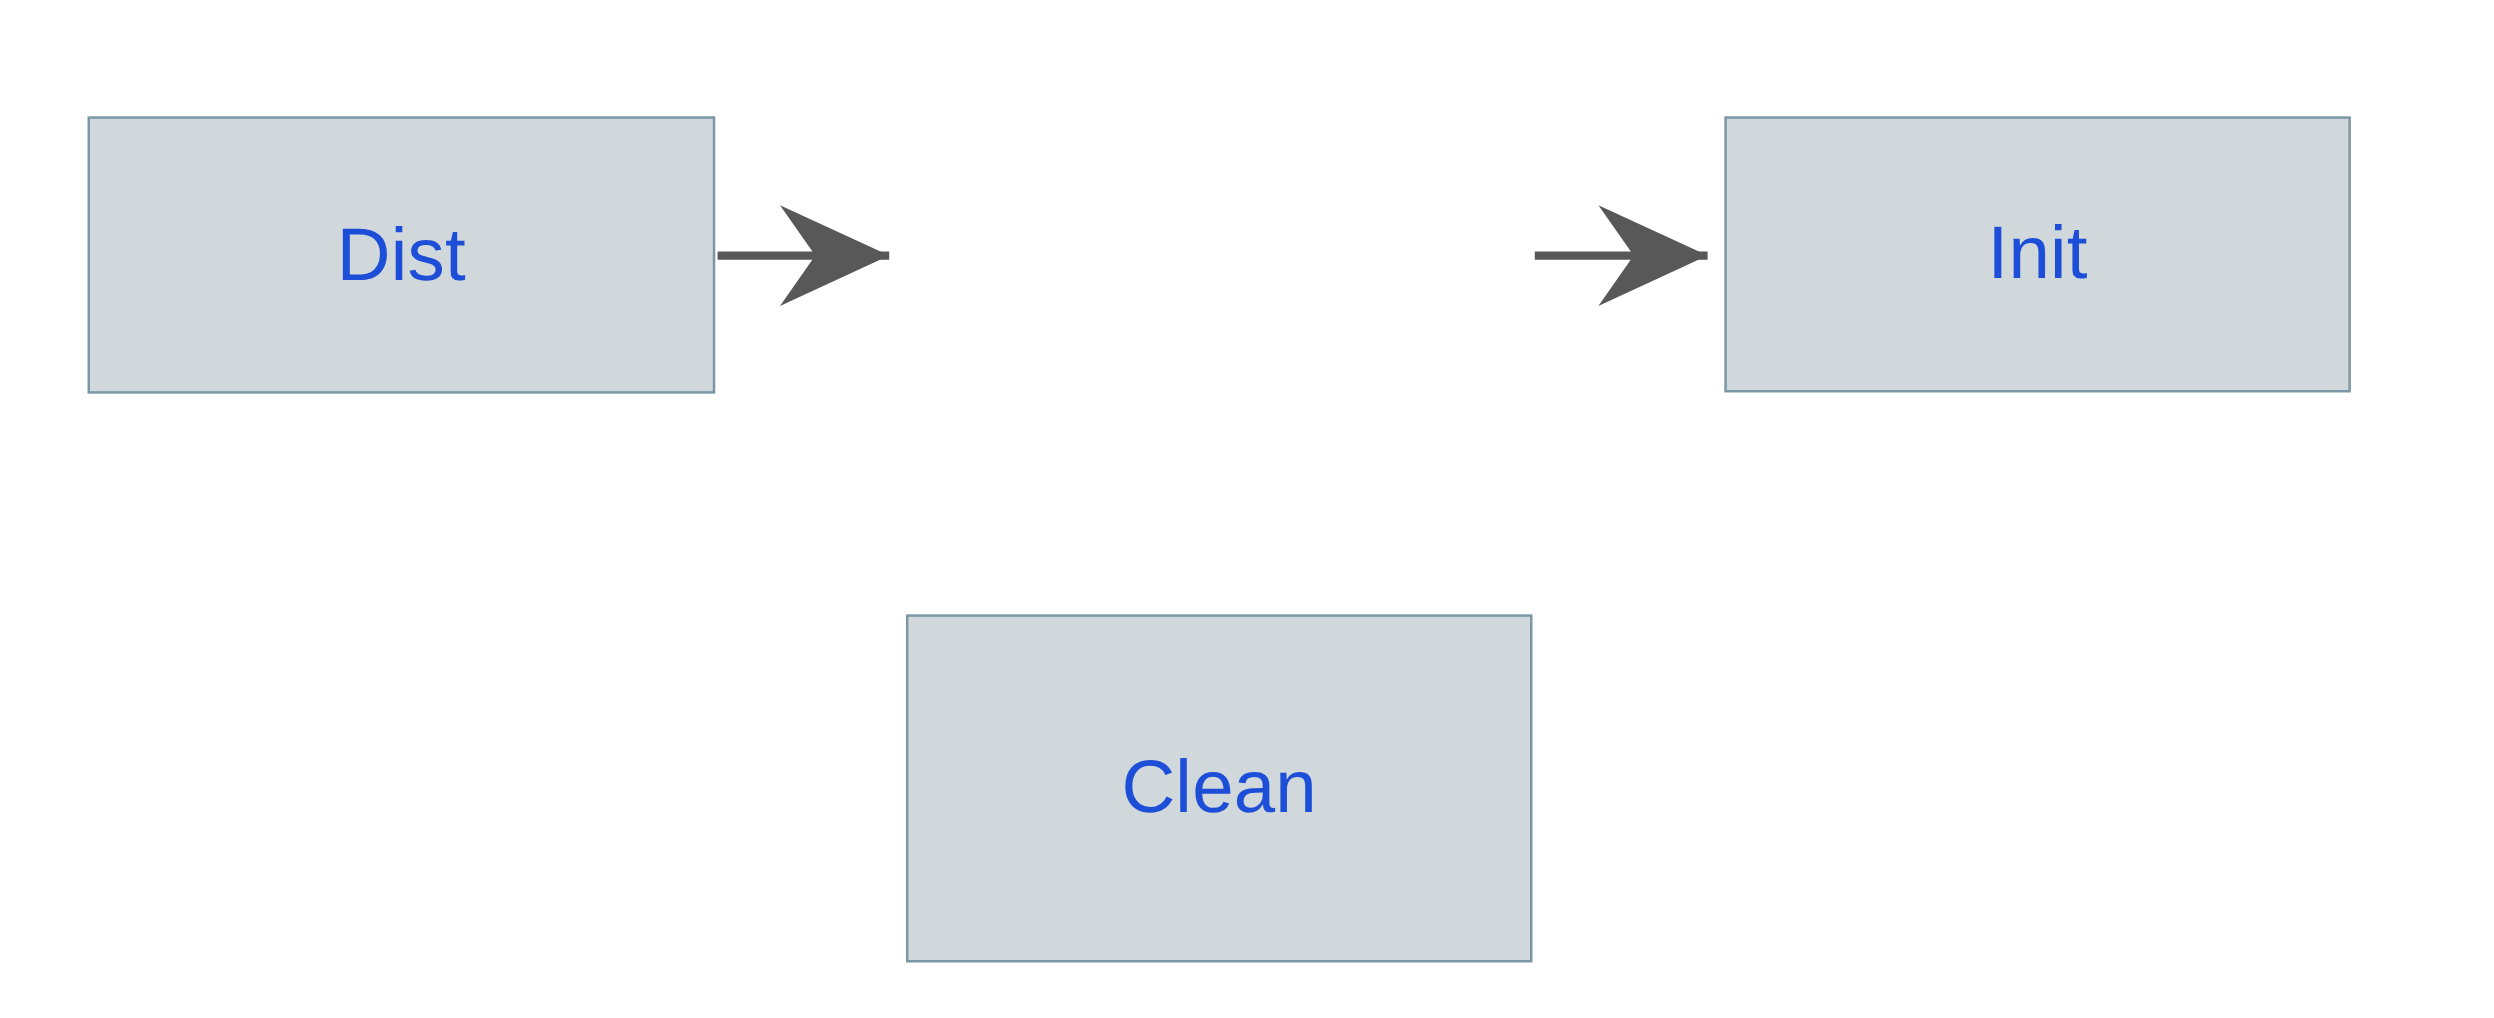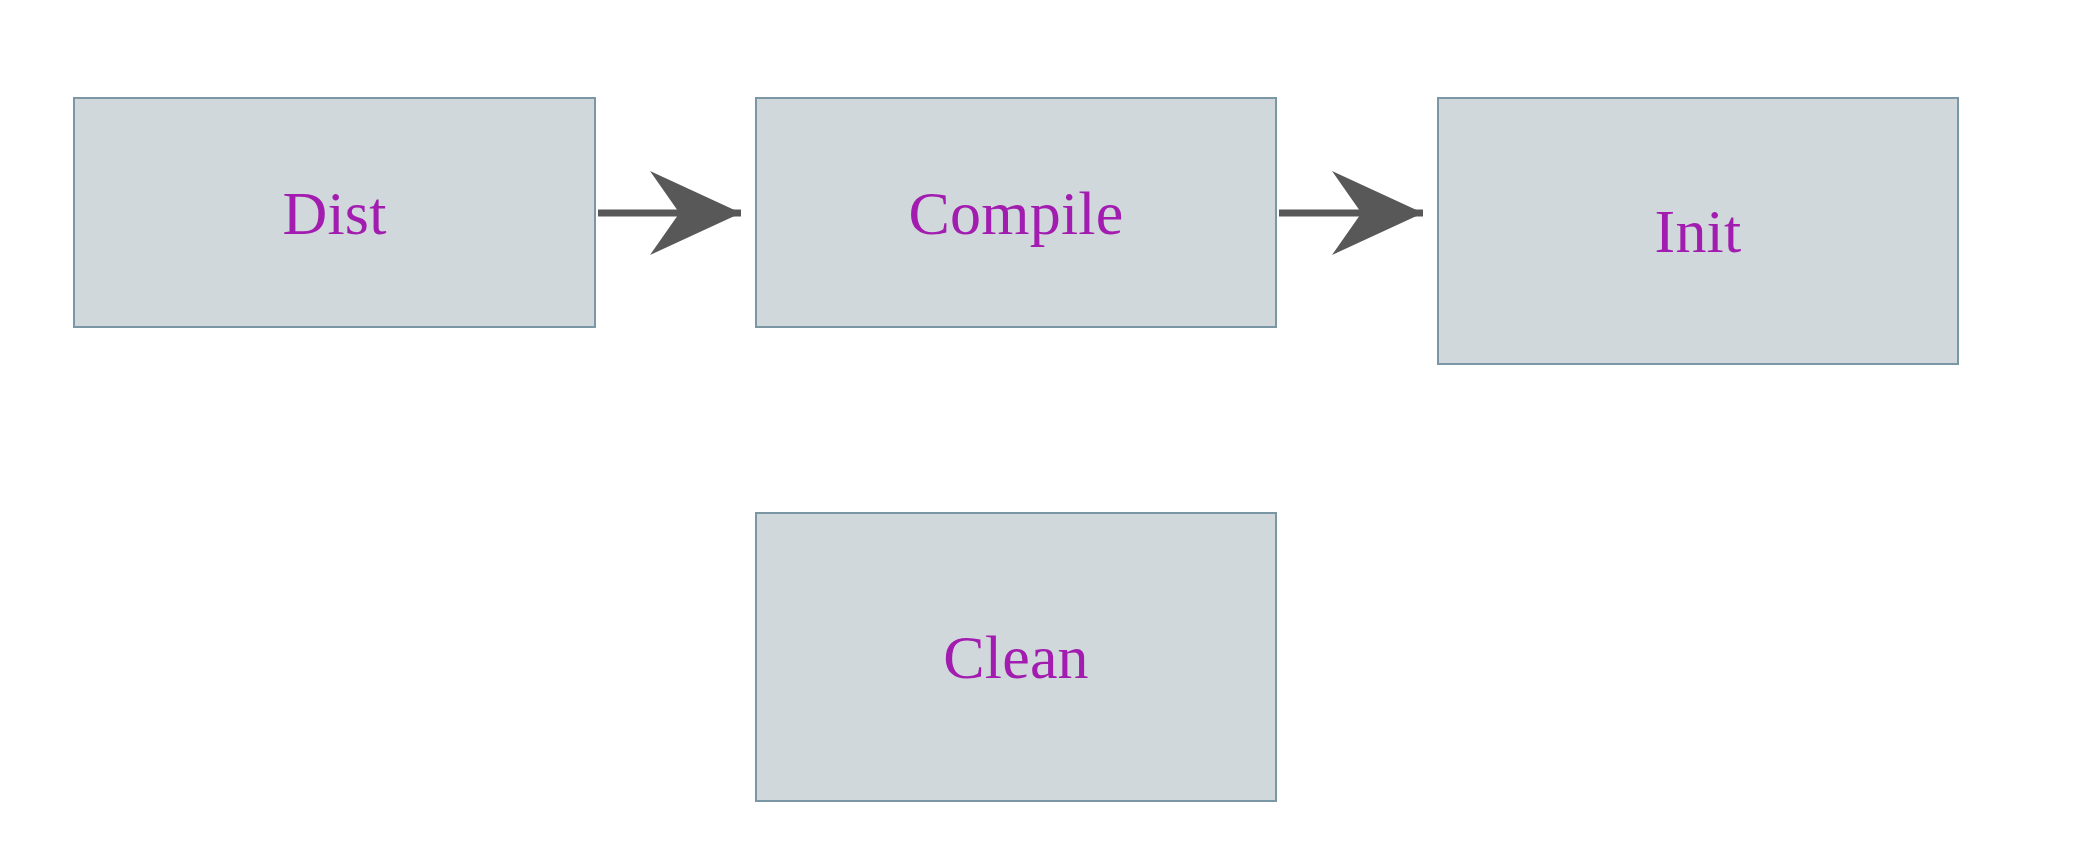--- a/index.html
+++ b/index.html
@@ -20,41 +20,41 @@
   .node {
     position: absolute;
     box-sizing: border-box;
     background: #d0d8dc;
     border: 2px solid #7b96a4;
     display: flex;
     align-items: center;
     justify-content: center;
   }
   .node-label {
-    font-family: Liberation Serif, serif;
+    font-family: Liberation Sans, sans-serif;
     font-size: 62px;
     font-weight: 300;
     line-height: 1;
-    color: #a21caf;
+    color: #1d4ed8;
     letter-spacing: 0.2px;
     white-space: nowrap;
     -webkit-font-smoothing: antialiased;
   }
   .edge-layer {
     position: absolute;
     left: 0;
     top: 0;
     width: 2078px;
     height: 848px;
     pointer-events: none;
   }
   
   #node-dist    { left: 73px;   top: 97px;  width: 523px; height: 231px; }
   #node-compile { left: 755px;  top: 97px;  width: 522px; height: 231px; }
-  #node-init    { left: 1437px; top: 97px;  width: 522px; height: 268px; }
+  #node-init    { left: 1437px; top: 97px;  width: 522px; height: 230px; }
   #node-clean   { left: 755px;  top: 512px; width: 522px; height: 290px; }
 </style>
 </head>
 <body>
 
 <div id="canvas">
 
   <svg class="edge-layer" viewBox="0 0 2078 848" width="2078" height="848" xmlns="http://www.w3.org/2000/svg">
     <defs>
       <marker id="arrowhead-barbed" markerWidth="14" markerHeight="12" refX="13" refY="6" orient="auto" markerUnits="strokeWidth">
@@ -68,23 +68,20 @@
 
     <g>
       <line x1="1279" y1="213" x2="1423" y2="213" stroke="#585858" stroke-width="7" marker-end="url(#arrowhead-barbed)"></line>
     </g>
   </svg>
 
   <div class="node" id="node-dist">
     <span class="node-label">Dist</span>
   </div>
 
-  <div class="node" id="node-compile">
-    <span class="node-label">Compile</span>
-  </div>
 
   <div class="node" id="node-init">
     <span class="node-label">Init</span>
   </div>
 
   <div class="node" id="node-clean">
     <span class="node-label">Clean</span>
   </div>
 
 </div>

